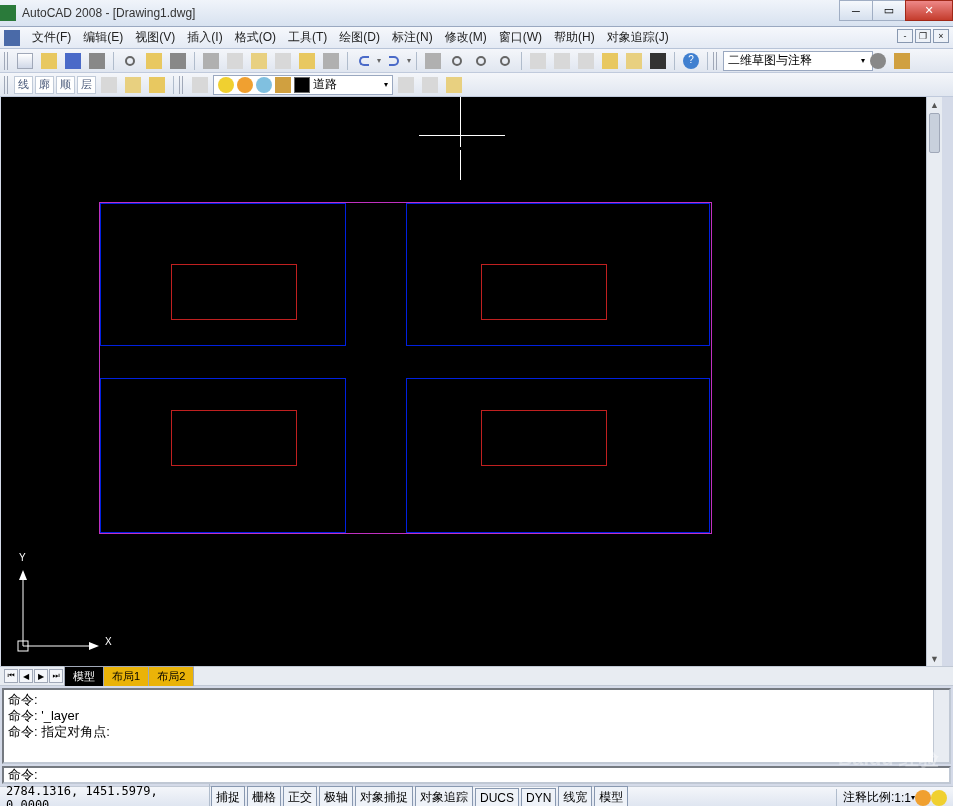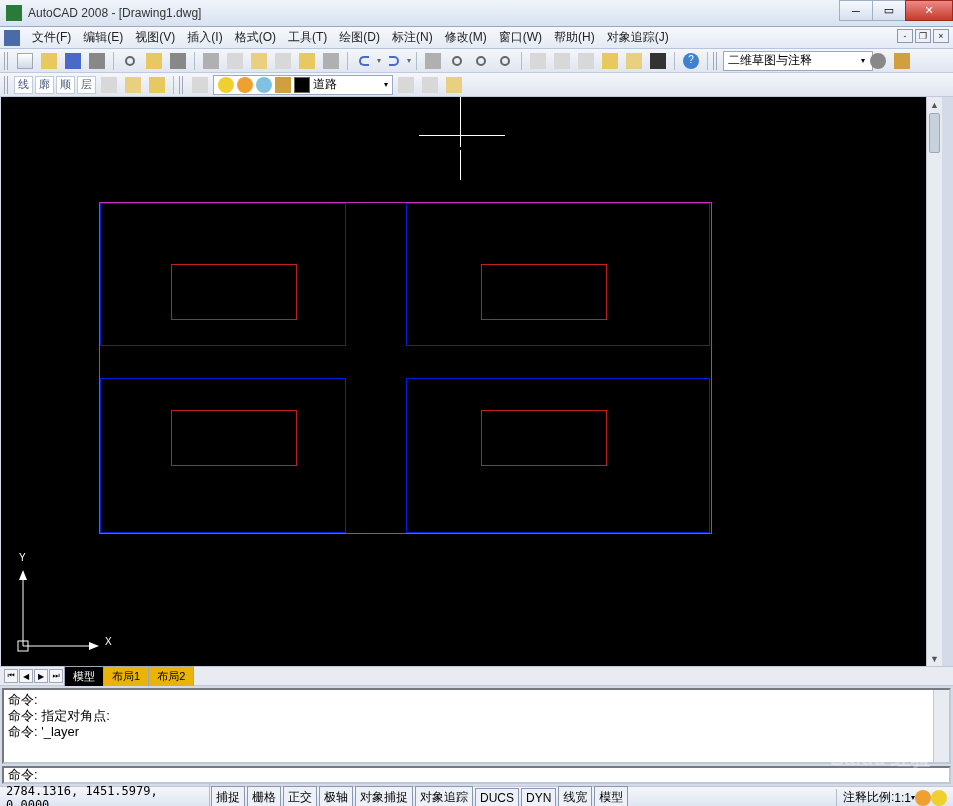--- a/index.html
+++ b/index.html
@@ -1,19 +1,19 @@
 <!DOCTYPE html>
 <html><head>
 <meta charset="utf-8">
 <style>
 * { margin: 0; padding: 0; box-sizing: border-box; font-family: "Microsoft YaHei", SimSun, Arial, sans-serif; }
 body { width: 953px; height: 806px; background: #d4dae8; overflow: hidden; position: relative; }
 
 
-.titlebar { height: 27px; background: linear-gradient(#f0f4fa, #d8e2f0); display: flex; align-items: center; padding-left: 6px; border-bottom: 1px solid #9aa8c0; }
+.titlebar { height: 27px; background: linear-gradient(#f0f4fa, #d8e2f0); display: flex; align-items: center; padding-left: 0; border-bottom: 1px solid #9aa8c0; }
 .titlebar .app-icon { width: 16px; height: 16px; background: #2a7a3a; margin-right: 6px; display: inline-block; }
 .titlebar .title-text { font-size: 12px; color: #333; flex: 1; }
 .titlebar .win-btns { display: flex; height: 100%; }
 .titlebar .win-btn { width: 34px; height: 21px; display: flex; align-items: center; justify-content: center; font-size: 11px; background: linear-gradient(#f6f9fd,#d6e0ee); border: 1px solid #a0aec4; margin-left: -1px; cursor: pointer; }
 .titlebar .win-btn.close { width: 48px; background: linear-gradient(#e88,#c43c2c); color: #fff; border-color: #a02818; }
 
 
 .menubar { height: 22px; background: linear-gradient(#f6f8fc,#e4eaf4); display: flex; align-items: center; padding: 0 4px; font-size: 12px; color: #222; border-bottom: 1px solid #b8c4d8; position: relative; }
 .menubar .menu-icon { width: 16px; height: 16px; background: #4a6aa8; margin-right: 6px; }
 .menubar .menu-item { padding: 3px 6px; cursor: pointer; }
@@ -61,21 +61,21 @@
 .cmd-input-row { height: 18px; background: #fff; border: 2px inset #c0c8d4; margin: 0 2px 2px 2px; font-family: SimSun, monospace; font-size: 13px; padding: 0 4px; display: flex; align-items: center; }
 
 
 .statusbar { height: 22px; background: linear-gradient(#f4f6fa,#dde4f0); display: flex; align-items: center; font-size: 12px; border-top: 1px solid #c0c8d4; }
 .statusbar .coords { width: 210px; padding: 0 6px; border-right: 1px solid #b0bccc; font-family: SimSun, monospace; }
 .statusbar .toggle { padding: 2px 4px; border: 1px solid #8898b0; margin: 0 1px; background: #eef2f8; cursor: pointer; font-size: 12px; }
 .statusbar .spacer { flex: 1; }
 .statusbar .anno { padding: 0 6px; border-left: 1px solid #b0bccc; display: flex; align-items: center; }
 
 
-.watermark { position: absolute; right: 22px; bottom: 28px; color: rgba(255,255,255,0.4); font-size: 20px; font-weight: bold; pointer-events: none; text-align: center; line-height: 1; }
+.watermark { position: absolute; right: 14px; bottom: 28px; color: rgba(255,255,255,0.4); font-size: 20px; font-weight: bold; pointer-events: none; text-align: center; line-height: 1; }
 .watermark .sub { font-size: 10px; font-weight: normal; letter-spacing: 1px; opacity: 0.7; }
 
 
 .ico { width: 16px; height: 16px; display: inline-block; }
 .i-new { background: linear-gradient(#fff,#d0d8e8); border: 1px solid #a0a8b8; }
 .i-open { background: #e8c860; }
 .i-save { background: #4a6ac8; }
 .i-print { background: #888; }
 .i-cut { background: #b0b0b0; }
 .i-copy { background: #d8d8d8; }
@@ -309,22 +309,22 @@
   <div class="nav-btn">◀</div>
   <div class="nav-btn">▶</div>
   <div class="nav-btn">⏭</div>
   <div class="tab active">模型</div>
   <div class="tab">布局1</div>
   <div class="tab">布局2</div>
 </div>
 
 <div class="cmdwin">
   <div class="line">命令:</div>
+  <div class="line">命令: '_layer</div>
   <div class="line">命令: 指定对角点:</div>
-  <div class="line">命令: '_layer</div>
   <div class="scroll"></div>
 </div>
 <div class="cmd-input-row">
   <span>命令:</span>
 </div>
 
 <div class="statusbar">
   <div class="coords">2784.1316, 1451.5979, 0.0000</div>
   <div class="toggle">捕捉</div>
   <div class="toggle">栅格</div>

